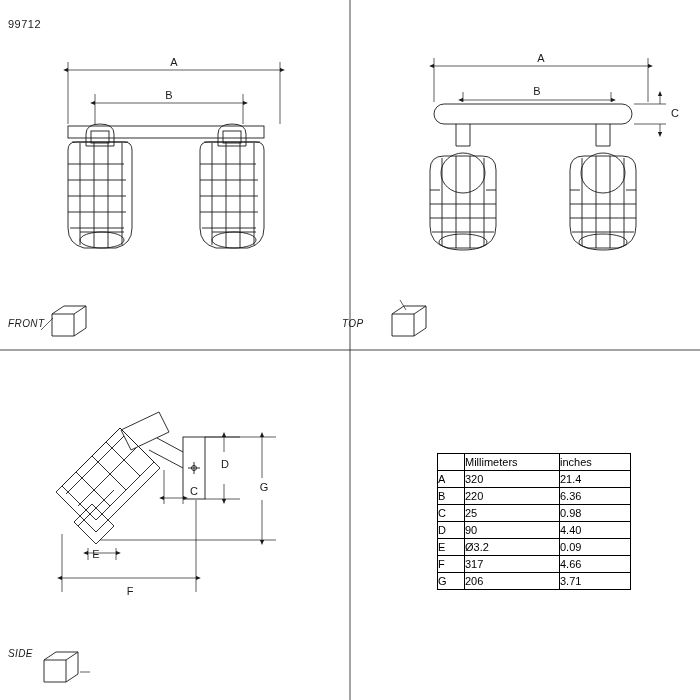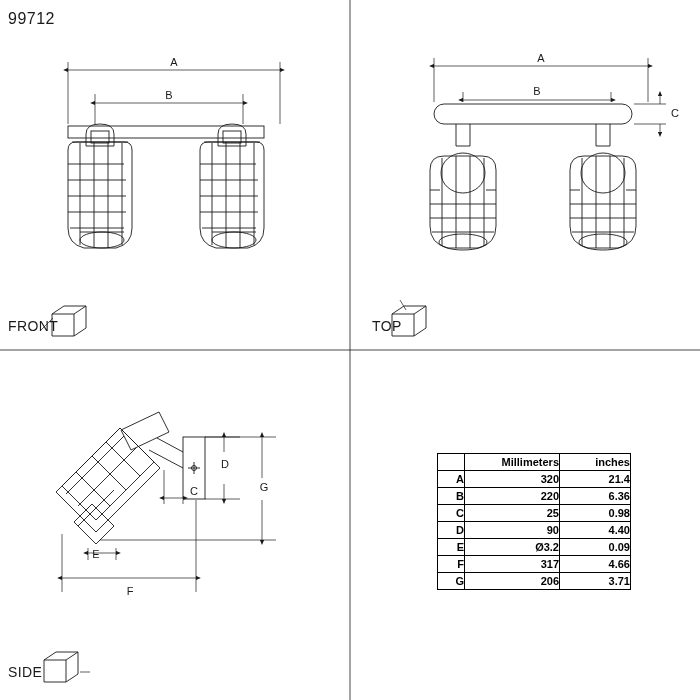--- a/index.html
+++ b/index.html
@@ -17,34 +17,35 @@
   }
   #sheet {
     position: absolute;
     left: 0; top: 0;
     width: 700px;
     height: 700px;
   }
   .part-number {
     position: absolute;
     left: 8px;
-    top: 10px;
-    font-size: 16px;
+    top: 18px;
+    font-size: 11px;
     letter-spacing: 0.5px;
     color: #1a1a1a;
   }
   .view-label {
     position: absolute;
-    font-size: 14px;
+    font-size: 10px;
     letter-spacing: 0.4px;
     color: #1a1a1a;
+    font-style: italic;
   }
   #label-front { left: 8px;  top: 318px; }
-  #label-top   { left: 372px; top: 318px; }
-  #label-side  { left: 8px;  top: 664px; }
+  #label-top   { left: 342px; top: 318px; }
+  #label-side  { left: 8px;  top: 648px; }
 
   
   .dim-letter {
     position: absolute;
     font-size: 11px;
     color: #1a1a1a;
     text-align: center;
   }
 
   
@@ -53,22 +54,22 @@
     left: 437px;
     top: 453px;
     border-collapse: collapse;
     font-size: 11px;
   }
   #dim-table td, #dim-table th {
     border: 1px solid #000000;
     height: 16px;
     line-height: 16px;
     padding: 0;
-    font-weight: bold;
-    text-align: right;
+    font-weight: normal;
+    text-align: left;
   }
   #dim-table .c-key   { width: 26px; }
   #dim-table .c-mm    { width: 94px; }
   #dim-table .c-in    { width: 70px; }
   #dim-table thead td { font-size: 11px; }
   #dim-table .blank { border: 1px solid #000; }
   svg { display: block; }
 </style>
 </head>
 <body>

